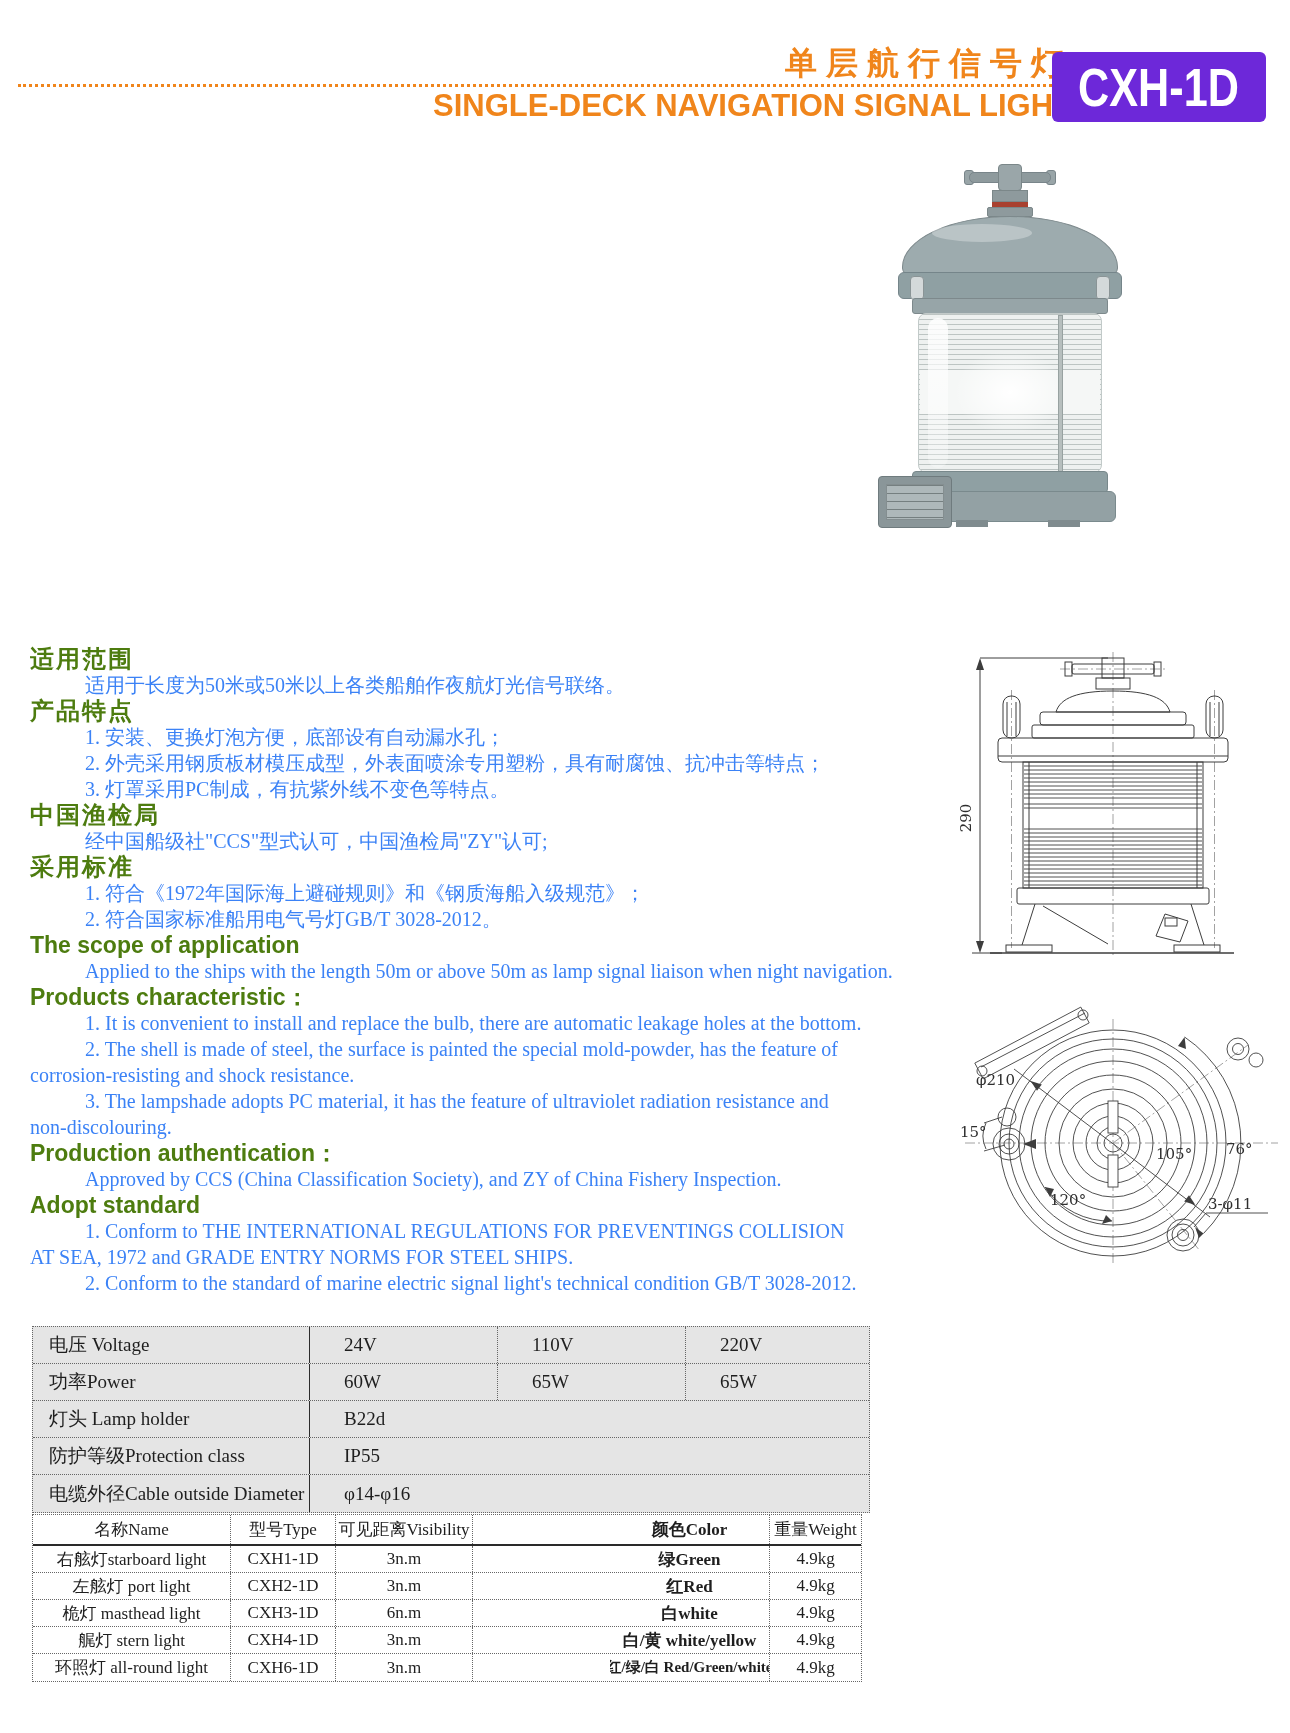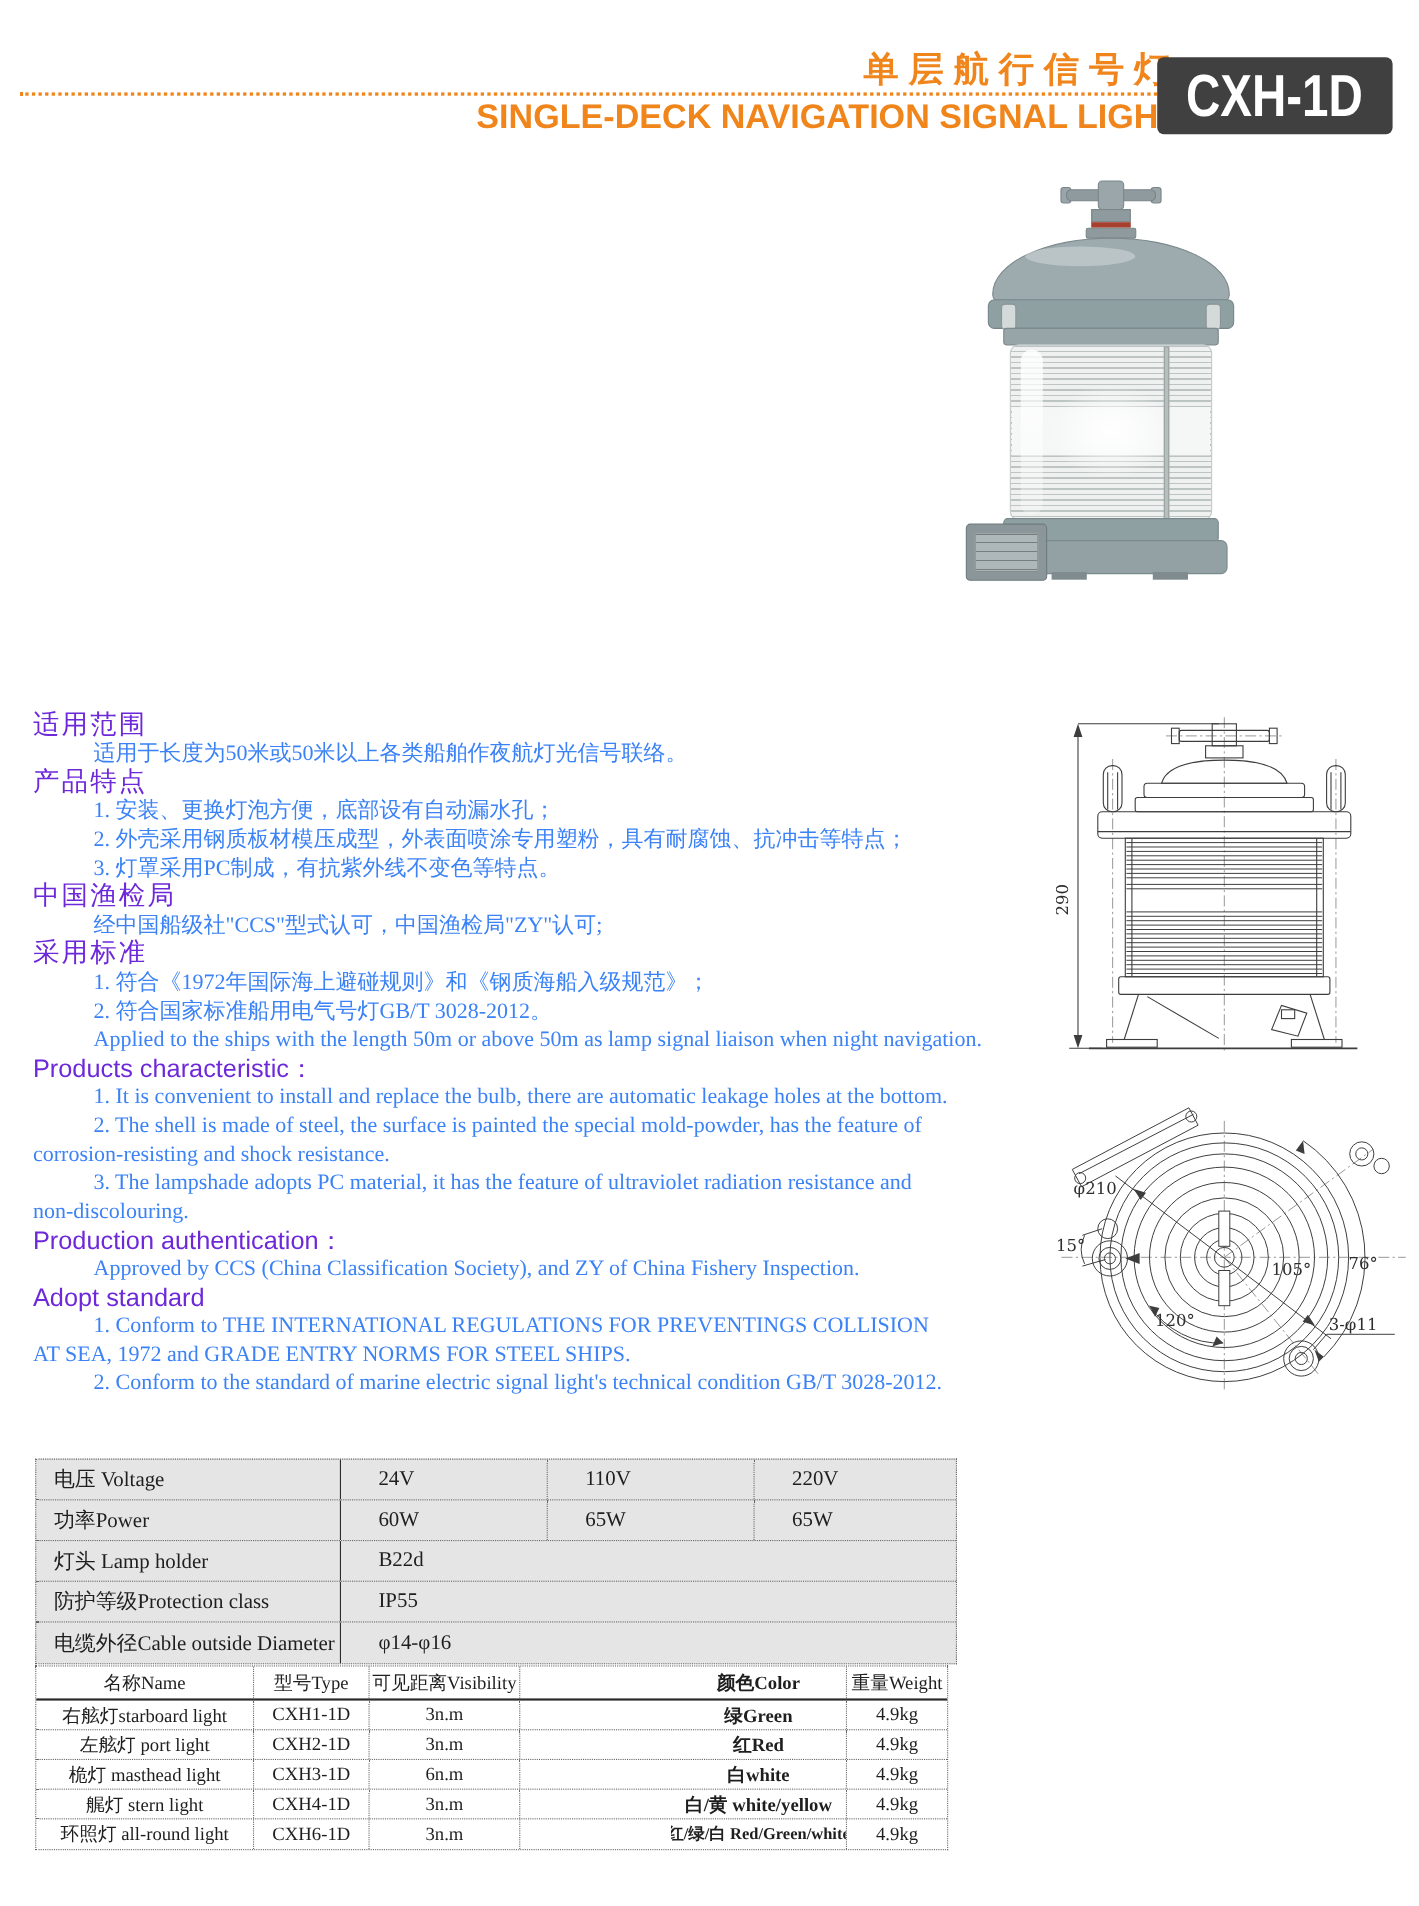--- a/index.html
+++ b/index.html
@@ -5,31 +5,31 @@
   html,body{margin:0;padding:0;background:#ffffff;}
   #page{position:relative;width:1290px;height:1733px;background:#fff;overflow:hidden;
         font-family:"Liberation Serif","DejaVu Serif",serif;color:#1e1e1e;}
 
   
   .hdr-zh{position:absolute;top:42px;right:218px;font-family:"Liberation Sans","DejaVu Sans",sans-serif;
           font-weight:bold;font-size:32px;letter-spacing:9px;color:#F0851B;white-space:nowrap;}
   .hdr-rule{position:absolute;top:84px;left:18px;width:1058px;border-top:3px dotted #F0851B;height:0;}
   .hdr-en{position:absolute;top:88px;right:218px;font-family:"Liberation Sans","DejaVu Sans",sans-serif;
           font-weight:bold;font-size:31px;letter-spacing:0px;color:#F0851B;white-space:nowrap;}
-  .badge{position:absolute;left:1052px;top:52px;width:214px;height:70px;background:#404040;
+  .badge{position:absolute;left:1052px;top:52px;width:214px;height:70px;background:#6d28d9;
          border-radius:6px;display:flex;align-items:center;justify-content:center;}
   .badge span{color:#fff;font-family:"Liberation Sans","DejaVu Sans",sans-serif;font-weight:bold;
               font-size:54px;transform:scaleX(.8);white-space:nowrap;}
 
   
   .textcol{position:absolute;left:30px;top:646px;width:1015px;}
   .ln{font-size:20px;line-height:26px;white-space:nowrap;color:#3b82f6;}
   .ln.ind{padding-left:55px;}
-  .sec-h{line-height:26px;color:#6d28d9;font-family:"Liberation Sans","DejaVu Sans",sans-serif;
-         font-weight:normal;white-space:nowrap;}
+  .sec-h{line-height:26px;color:#4d7c0f;font-family:"Liberation Sans","DejaVu Sans",sans-serif;
+         font-weight:bold;white-space:nowrap;}
   .sec-h.zh{font-size:24px;letter-spacing:2px;}
   .sec-h.en{font-size:23px;}
 
   
   .spec-table{position:absolute;left:32px;top:1326px;width:838px;border:1px dotted #666;
               font-size:19px;box-sizing:border-box;background:#e5e5e5;}
   .spec-row{display:flex;height:37px;border-bottom:1px dotted #666;box-sizing:border-box;}
   .spec-row:last-child{border-bottom:none;}
   .spec-label{width:277px;min-width:277px;border-right:1px solid #2c2c2c;display:flex;align-items:center;
               padding-left:16px;box-sizing:border-box;white-space:nowrap;}
@@ -135,20 +135,21 @@
     <div class="ln ind">适用于长度为50米或50米以上各类船舶作夜航灯光信号联络。</div>
     <div class="sec-h zh">产品特点</div>
     <div class="ln ind">1. 安装、更换灯泡方便，底部设有自动漏水孔；</div>
     <div class="ln ind">2. 外壳采用钢质板材模压成型，外表面喷涂专用塑粉，具有耐腐蚀、抗冲击等特点；</div>
     <div class="ln ind">3. 灯罩采用PC制成，有抗紫外线不变色等特点。</div>
     <div class="sec-h zh">中国渔检局</div>
     <div class="ln ind">经中国船级社"CCS"型式认可，中国渔检局"ZY"认可;</div>
     <div class="sec-h zh">采用标准</div>
     <div class="ln ind">1. 符合《1972年国际海上避碰规则》和《钢质海船入级规范》；</div>
     <div class="ln ind">2. 符合国家标准船用电气号灯GB/T 3028-2012。</div>
+    <div class="sec-h en">The scope of application</div>
     <div class="ln ind">Applied to the ships with the length 50m or above 50m as lamp signal liaison when night navigation.</div>
     <div class="sec-h en">Products characteristic：</div>
     <div class="ln ind">1. It is convenient to install and replace the bulb, there are automatic leakage holes at the bottom.</div>
     <div class="ln ind">2. The shell is made of steel, the surface is painted the special mold-powder, has the feature of</div>
     <div class="ln">corrosion-resisting and shock resistance.</div>
     <div class="ln ind">3. The lampshade adopts PC material, it has the feature of ultraviolet radiation resistance and</div>
     <div class="ln">non-discolouring.</div>
     <div class="sec-h en">Production authentication：</div>
     <div class="ln ind">Approved by CCS (China Classification Society),  and ZY of China Fishery Inspection.</div>
     <div class="sec-h en">Adopt standard</div>

